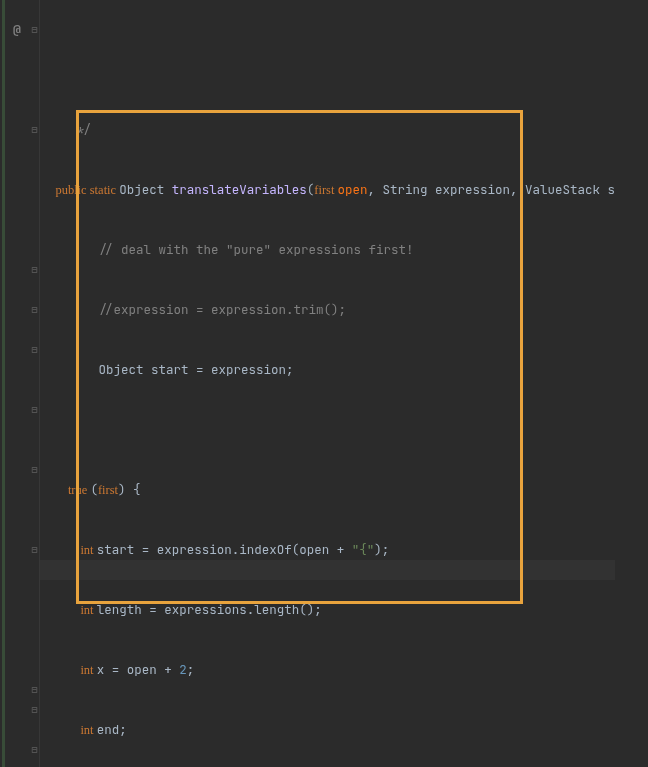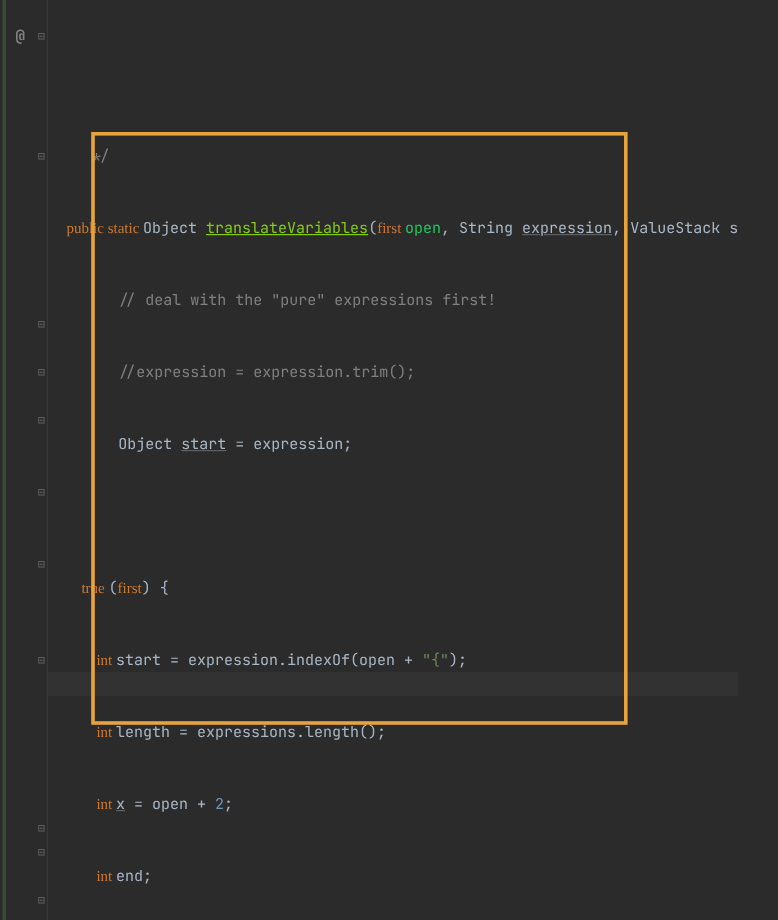--- a/index.html
+++ b/index.html
@@ -50,24 +50,24 @@
   }
   .code {
     padding-left:6px;
     white-space:pre;
     position:relative;
   }
   .line { height:20px; }
   .kw  { color:#cc7832;font-family:Liberation Serif, serif; }
   .str { color:#6a8759; }
   .num { color:#6897bb; }
-  .fn  { color:#84cc16;text-decoration:underline; }
+  .fn  { color:#c4b5fd; }
   .cmt { color:#808080; }
-  .ul  { text-decoration:underline; text-decoration-color:#606060; }
-  .param{ color:#22c55e;text-align:right; }
+  .ul  { text-decoration-color:#606060; }
+  .param{ color:#f97316;text-align:right; }
   .hl-box {
     position:absolute;
     border:3px solid #e8a33d;
   }
   .line-hl {
     position:absolute;
     left:0; right:0;
     height:20px;
     background:#323232;
     z-index:-1;

